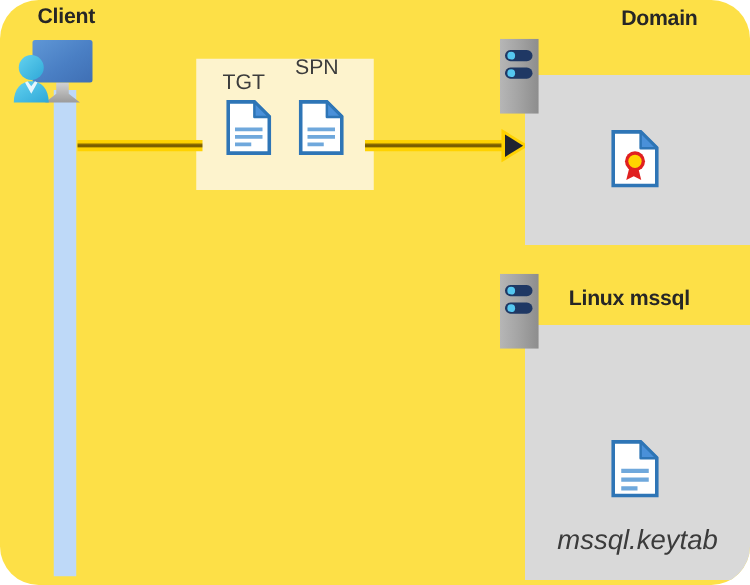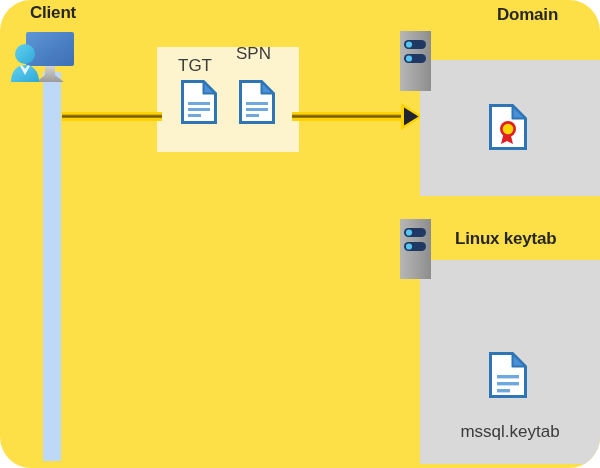--- a/index.html
+++ b/index.html
@@ -24,22 +24,23 @@
   
   .title-bold {
     font-weight: bold;
     color: #262626;
     font-size: 17px;
     line-height: 21px;
     letter-spacing: -0.2px;
   }
   .plain-label {
     color: #3b3b3b;
-    font-size: 17px;
+    font-size: 22px;
     line-height: 20px;
+    font-style: italic;
   }
   .tag-label {
     color: #3c3c3c;
     font-size: 17px;
     line-height: 19px;
   }
 
   
   #lifeline {
     left: 43px;
@@ -215,21 +216,21 @@
         </linearGradient>
       </defs>
       <rect x="0" y="0" width="31" height="60" fill="url(#rackGrad2)"></rect>
       <rect x="4" y="9" width="22" height="9" rx="4.5" fill="#1f3864"></rect>
       <circle cx="9" cy="13.5" r="3.1" fill="#55c7f0"></circle>
       <rect x="4" y="23" width="22" height="9" rx="4.5" fill="#1f3864"></rect>
       <circle cx="9" cy="27.5" r="3.1" fill="#55c7f0"></circle>
     </svg>
   </div>
 
-  <div id="lin-title" class="abs title-bold">Linux keytab</div>
+  <div id="lin-title" class="abs title-bold">Linux mssql</div>
 
 
   <div id="keytab-icon" class="abs">
     <svg width="38" height="46" viewBox="0 0 38 46" xmlns="http://www.w3.org/2000/svg">
       <path d="M1.5 1.5 h22 l13 13 v30 h-35 z" fill="#ffffff" stroke="#2e75b6" stroke-width="3"></path>
       <path d="M23.5 1.5 v13 h13 z" fill="#4a90d9" stroke="#2e75b6" stroke-width="2" stroke-linejoin="round"></path>
       <rect x="8" y="23" width="22" height="3.4" fill="#6fa8dc"></rect>
       <rect x="8" y="30" width="22" height="3.4" fill="#6fa8dc"></rect>
       <rect x="8" y="37" width="13" height="3.4" fill="#6fa8dc"></rect>
     </svg>

